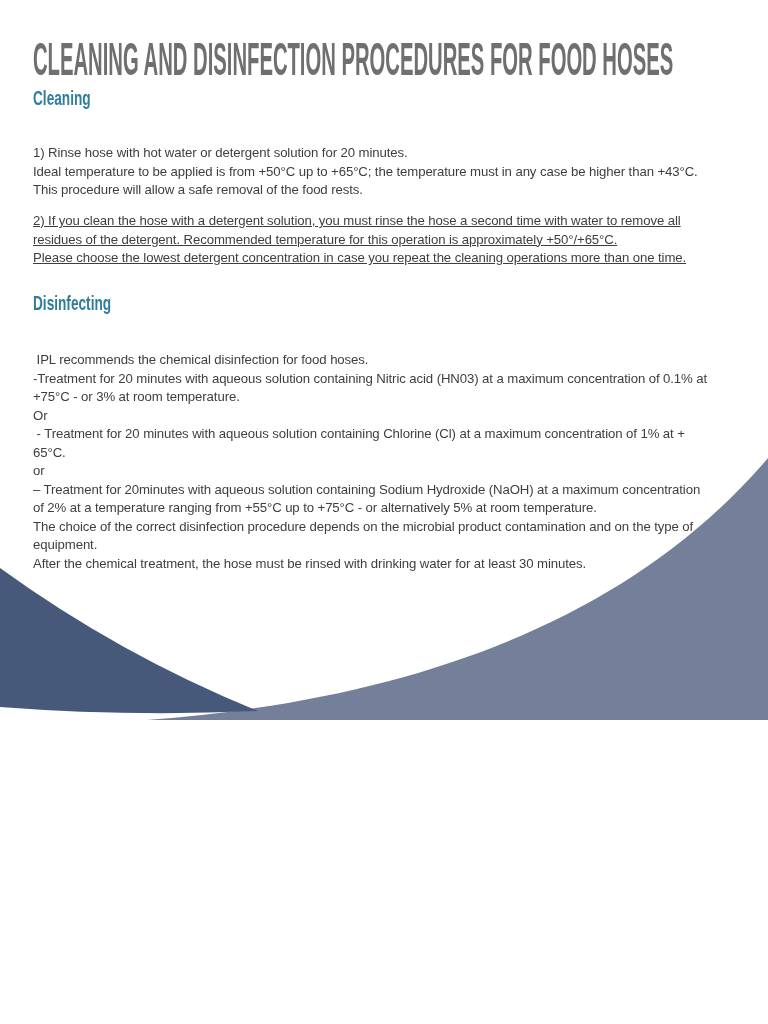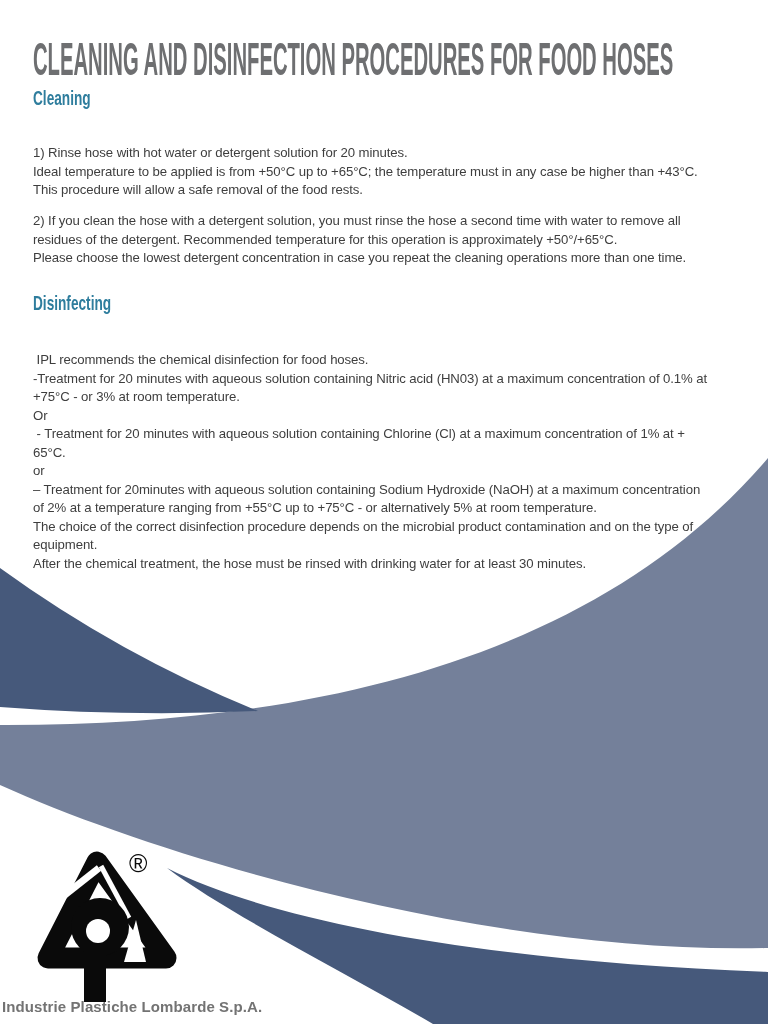--- a/index.html
+++ b/index.html
@@ -6,21 +6,21 @@
     --accent-teal:#2E7D9D;
     --title-gray:#6E6F71;
     --swoosh-light:#74809A;
     --swoosh-dark:#46597B;
     --body-text:#3E3E3E;
     --logo-black:#0A0A0A;
   }
   html,body{margin:0;padding:0;background:#ffffff;}
   .page{
     position:relative;
-    width:768px;height:1024px;
+    width:768px;height:720px;
     margin:0 auto;
     background:#ffffff;
     overflow:hidden;
     font-family:"Liberation Sans", sans-serif;
   }
   .decor{
     position:absolute;inset:0;width:768px;height:1024px;z-index:0;
   }
   .textlayer{position:absolute;inset:0;z-index:2;}
   .doc-title{
@@ -40,21 +40,21 @@
   }
   .heading-cleaning{top:87px;}
   .heading-disinfecting{top:292px;}
   .body-para{
     position:absolute;left:33px;
     font-size:13.2px;line-height:18.5px;letter-spacing:-0.1px;
     color:var(--body-text,#3E3E3E);
     white-space:pre;
   }
   .para-cleaning-1{top:144px;}
-  .para-cleaning-2{top:212px;}
+  .para-cleaning-2{top:212px;text-decoration:underline;}
   .para-disinfecting{top:351px;}
   .company-name{
     position:absolute;left:2px;top:998px;
     font-size:15px;font-weight:bold;
     color:#737373;letter-spacing:0.1px;
     white-space:nowrap;z-index:3;
   }
   .registered-mark{
     position:absolute;left:129px;top:851px;
     font-size:25px;line-height:1;color:#0A0A0A;

